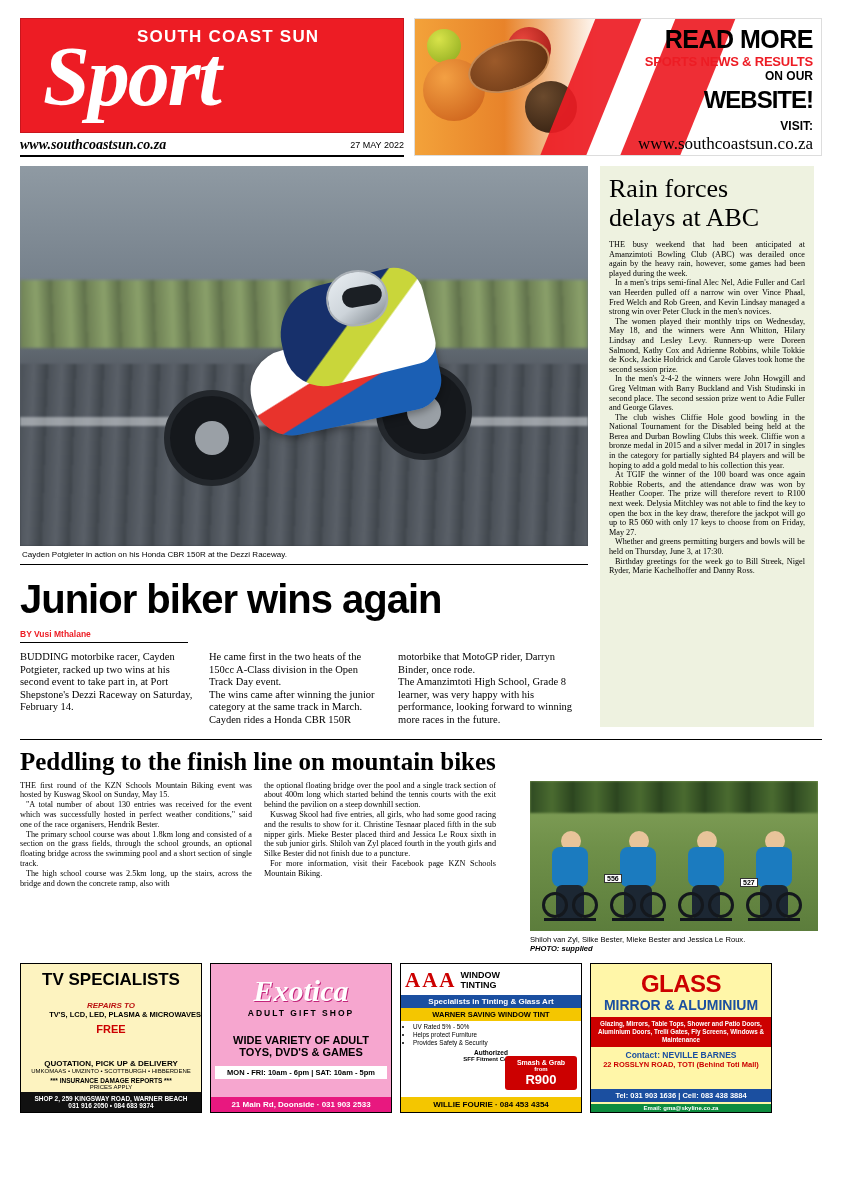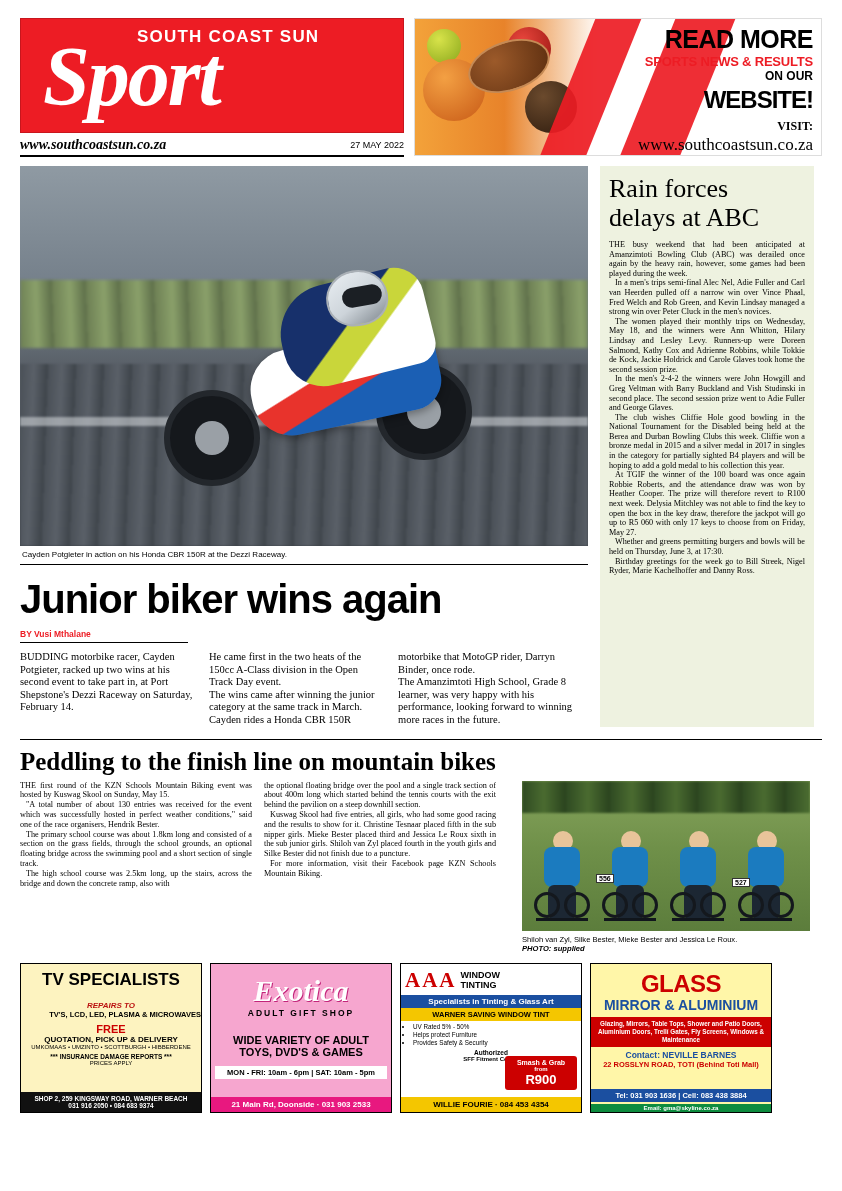--- a/index.html
+++ b/index.html
@@ -63,21 +63,21 @@
   }
   .swoosh2 {
     position:absolute; left:196px; top:-20px; width:34px; height:190px;
     background:#ffffff; transform: skewX(-22deg);
   }
   .promo { position:absolute; right:8px; top:6px; width:240px; text-align:right; }
   .promo .l1 { font-family:"Liberation Sans", sans-serif; font-weight:bold; font-size:25px; letter-spacing:-0.5px; }
   .promo .l2 { font-family:"Liberation Sans", sans-serif; font-weight:bold; font-size:13px; color:#ed1c24; letter-spacing:-0.2px; }
   .promo .l3 { font-family:"Liberation Sans", sans-serif; font-weight:bold; font-size:12px; }
   .promo .l4 { font-family:"Liberation Sans", sans-serif; font-weight:bold; font-size:24px; line-height:34px; letter-spacing:-1px; }
-  .promo .l5 { font-family:Liberation Serif, serif; font-weight:bold; font-size:12px; margin-top:2px; }
+  .promo .l5 { font-family:Liberation Sans, sans-serif; font-weight:bold; font-size:12px; margin-top:2px; }
   .promo .l6 { font-family:"Liberation Serif", serif; font-size:17px; margin-top:1px; }
 
   
   .body-grid { display:flex; gap:12px; margin-top:10px; }
   .col-main { width: 568px; }
   .col-side { width: 214px; }
 
   .photo-main {
     width:100%; height:380px; position:relative; overflow:hidden;
     background:linear-gradient(180deg,#8f9aa3 0%,#6f7a85 38%,#5a6169 52%,#3b4046 100%);
@@ -131,21 +131,21 @@
   .side-head {
     font-family:"Liberation Serif", serif; font-size:26px; line-height:29px;
     margin:0 12px 8px 0; font-weight:normal;
   }
   .side-box p { margin:0; font-size:8.2px; line-height:9.6px; text-align:justify; }
   .side-box p + p { text-indent:6px; }
 
   
   .sec2 { margin-top:12px; border-top:1px solid #000; padding-top:8px; }
   .sec2-head { font-family:"Liberation Serif", serif; font-size:25px; line-height:27px; margin:0 0 6px 0; }
-  .sec2-wrap { display:flex; gap:12px; }
+  .sec2-wrap { display:flex; gap:20px; }
   .sec2-cols { width:490px; display:flex; gap:12px; }
   .sec2-cols .c { width:232px; font-size:8.2px; line-height:9.8px; text-align:justify; }
   .sec2-cols .c p { margin:0; }
   .sec2-cols .c p + p { text-indent:6px; }
   .sec2-photo-wrap { width:288px; }
   .photo2 { width:100%; height:150px; position:relative; overflow:hidden;
     background:linear-gradient(180deg,#86a35c 0%,#6f9049 45%,#5c7d3c 100%); }
   .photo2 .treeline { position:absolute; left:0; top:0; width:100%; height:32px;
     background:repeating-linear-gradient(90deg,#2f4a22 0px,#4a6b30 22px,#2a431e 44px); filter:blur(1px); }
   .kid { position:absolute; bottom:8px; width:52px; height:92px; }
@@ -163,21 +163,21 @@
   .ad { border:1px solid #000; height:150px; position:relative; overflow:hidden; text-align:center; }
   .ad1 { width:182px; background:#fdf3c0; }
   .ad2 { width:182px; background:#f6a6cf; }
   .ad3 { width:182px; background:#ffffff; }
   .ad4 { width:182px; background:#fff6a8; }
 
   .ad1 .t { font-family:"Liberation Sans", sans-serif; font-weight:bold; font-size:17px; margin-top:6px; }
   .ad1 .s { font-family:"Liberation Sans", sans-serif; font-style:italic; font-weight:bold; font-size:8px; color:#b11; margin-top:11px;}
   .ad1 .l { font-family:"Liberation Sans", sans-serif; font-size:7.5px; font-weight:bold;text-align:right; }
   .ad1 .free { font-family:"Liberation Sans", sans-serif; font-weight:bold; font-size:11px; color:#c00; margin-top:4px; }
-  .ad1 .q { font-family:"Liberation Sans", sans-serif; font-weight:bold; font-size:8px; }
+  .ad1 .q { font-family:"Liberation Sans", sans-serif; font-weight:bold; font-size:8px;margin-top:24px; }
   .ad1 .sm { font-family:"Liberation Sans", sans-serif; font-size:6px; }
   .ad1 .ins { font-family:"Liberation Sans", sans-serif; font-weight:bold; font-size:6.5px; margin-top:3px; }
   .ad1 .addr { background:#111; color:#fff; font-family:"Liberation Sans", sans-serif; font-weight:bold; font-size:6.5px; padding:3px 2px; position:absolute; bottom:0; left:0; right:0; }
 
   .ad2 .brand { font-family:"Liberation Serif", serif; font-style:italic; font-weight:bold; font-size:30px; color:#fff; margin-top:10px; text-shadow:1px 1px 0 #c2247a; }
   .ad2 .sub { font-family:"Liberation Sans", sans-serif; font-weight:bold; font-size:8.5px; letter-spacing:2px; }
   .ad2 .m1 { font-family:"Liberation Sans", sans-serif; font-weight:bold; font-size:11px; margin-top:16px; }
   .ad2 .m2 { font-family:"Liberation Sans", sans-serif; font-weight:bold; font-size:11px; }
   .ad2 .hrs { font-family:"Liberation Sans", sans-serif; font-weight:bold; font-size:7.5px; background:#fff; margin:8px 4px 0 4px; padding:2px; }
   .ad2 .addr { background:#e8187f; color:#fff; font-family:"Liberation Sans", sans-serif; font-weight:bold; font-size:8px; padding:3px; position:absolute; bottom:0; left:0; right:0; }

